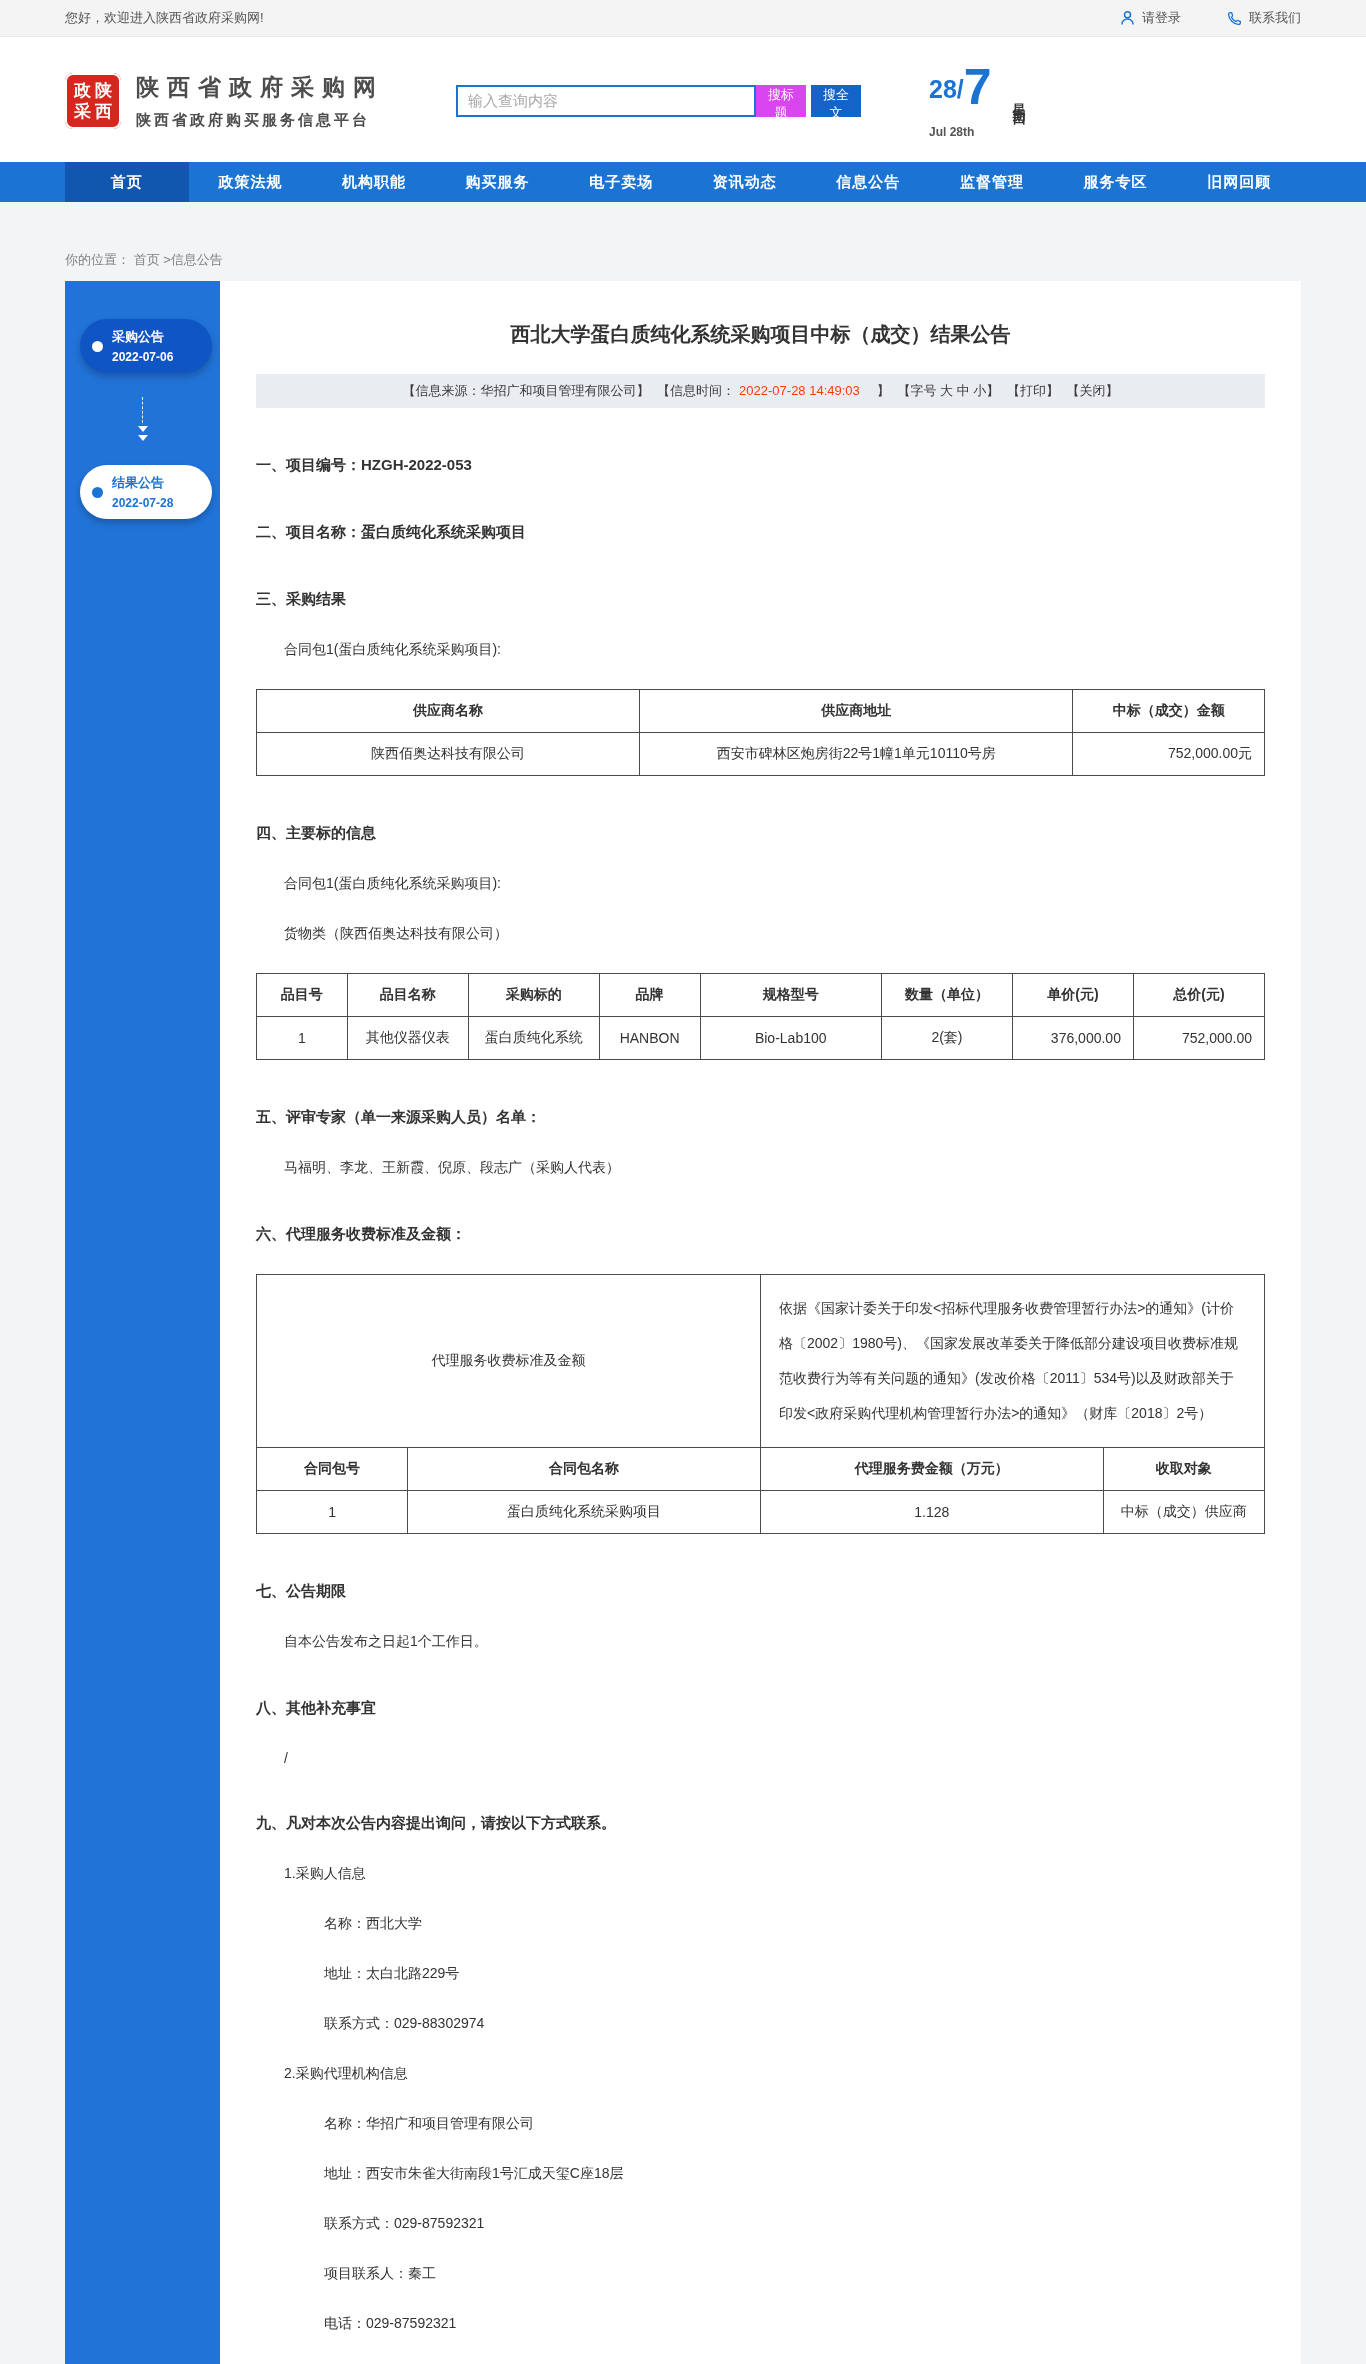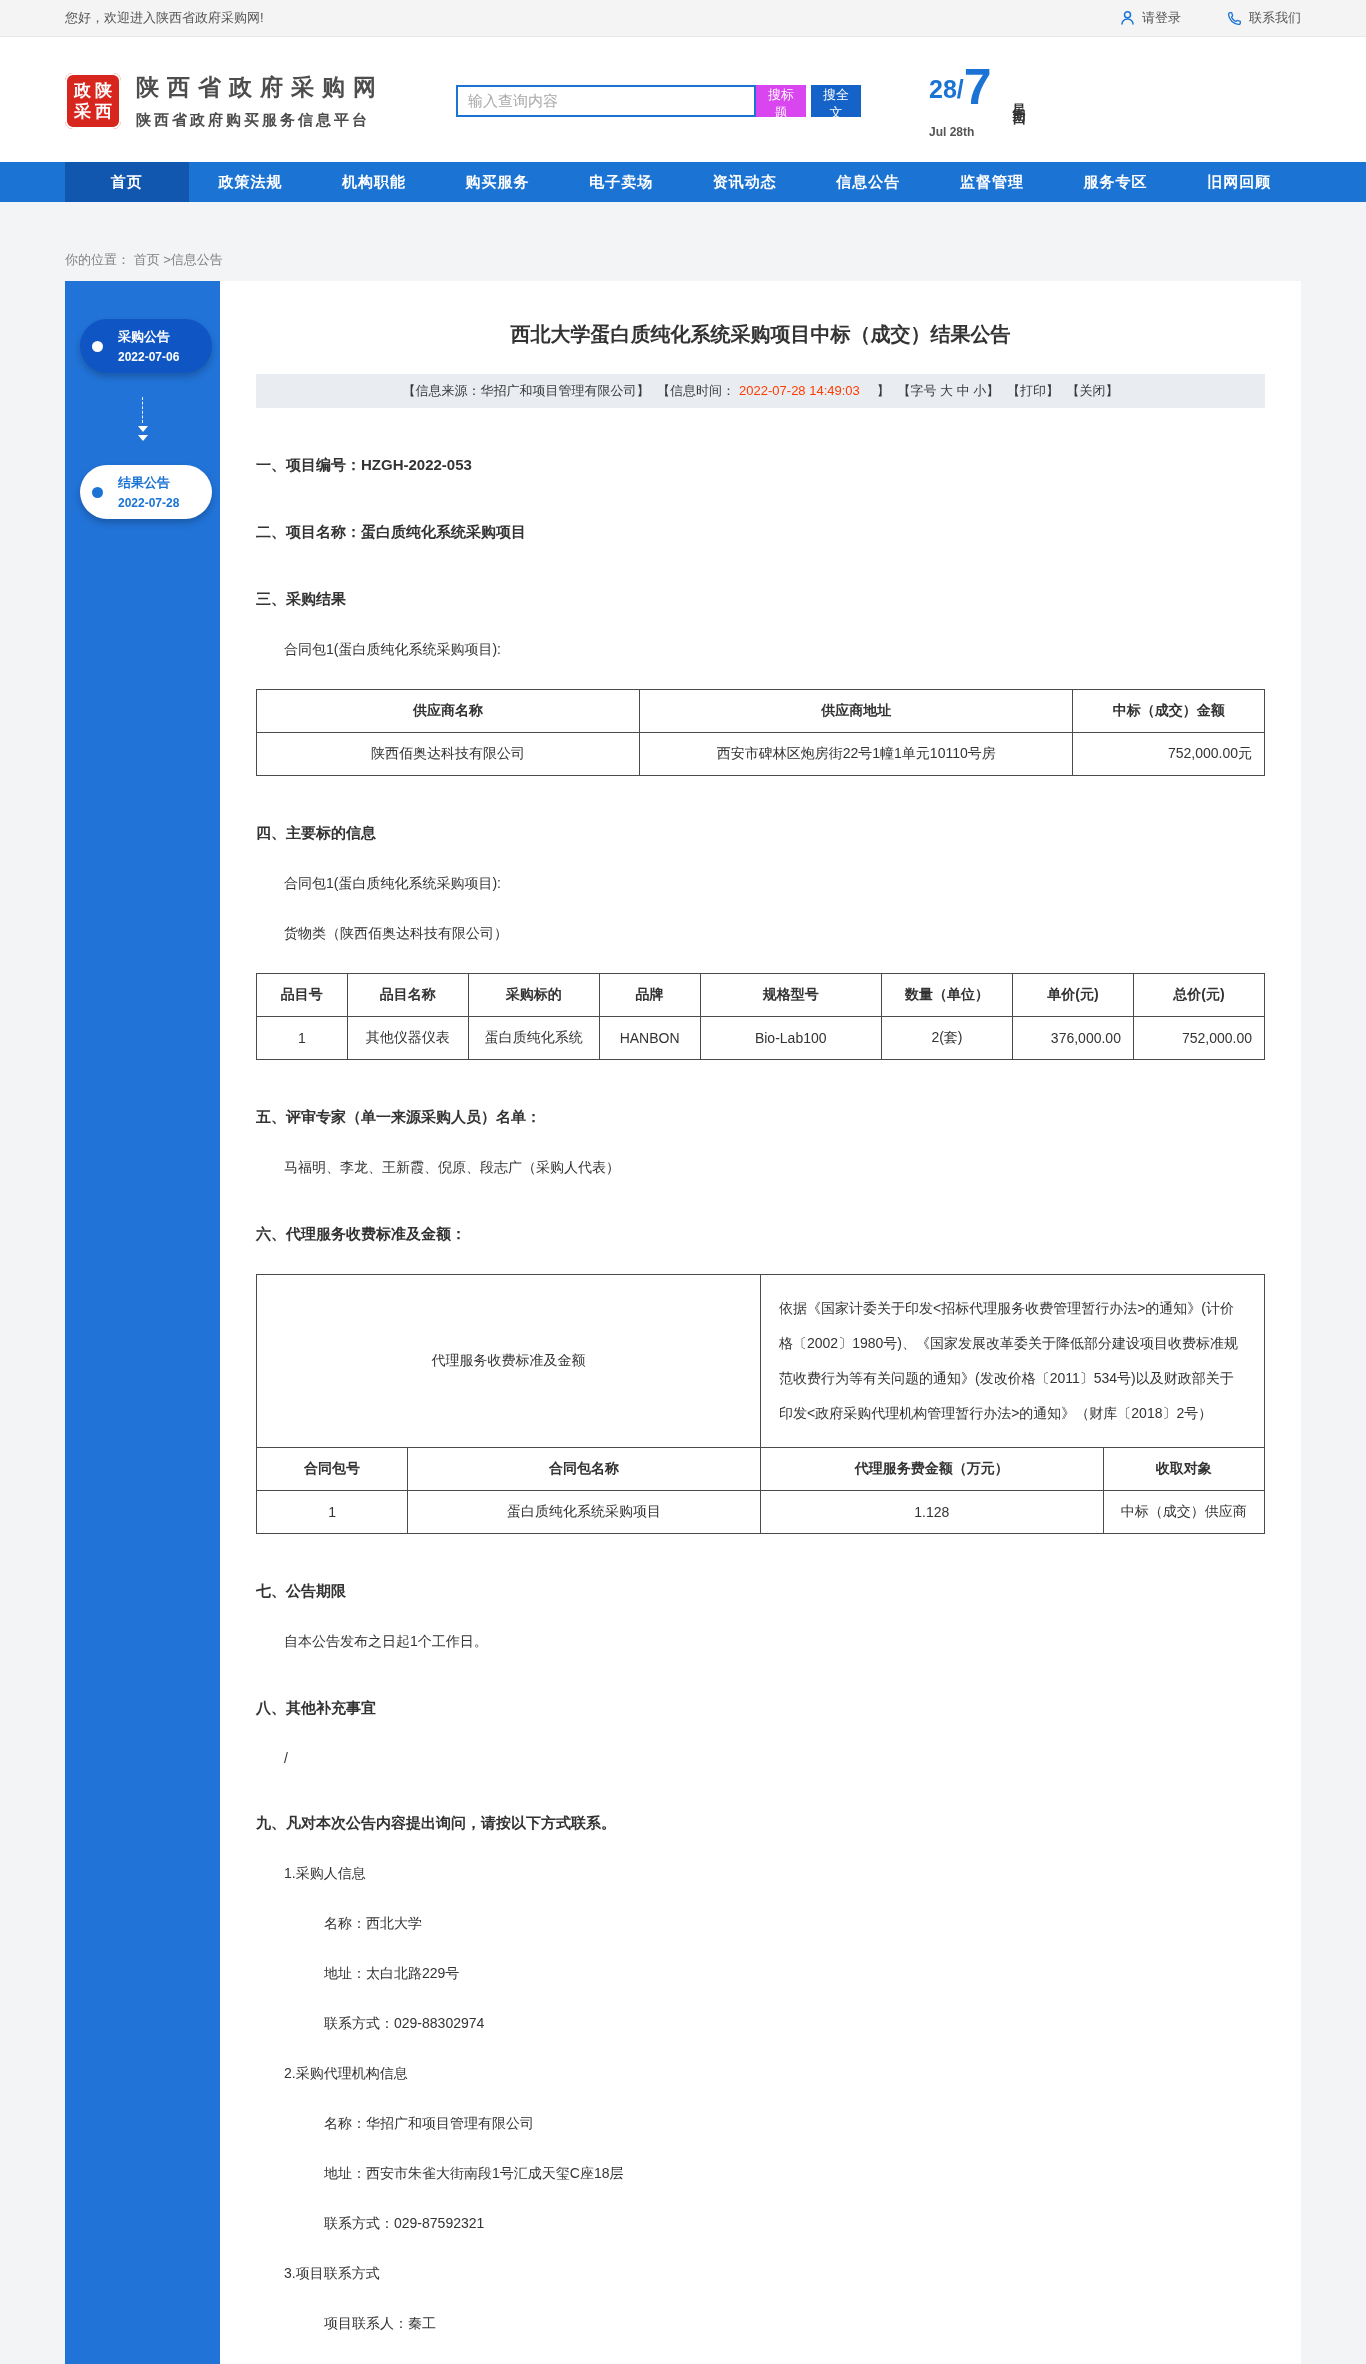--- a/index.html
+++ b/index.html
@@ -41,21 +41,21 @@
   .nav-item{flex:1;display:flex;align-items:center;justify-content:center;color:#fff;font-size:15px;font-weight:600;letter-spacing:1px;cursor:pointer;}
   .nav-item.active{background:#1157b0;}
 
   
   .breadcrumb{padding:16px 0 12px;font-size:13px;color:#828282;margin-top:33px;}
   .breadcrumb .bc-home{cursor:pointer;}
 
   
   .main{display:flex;margin-bottom:42px;}
   .sidebar{width:155px;background:#2173d8;padding-top:38px;flex:none;}
-  .pill{width:132px;margin-left:15px;border-radius:28px;padding:9px 6px 9px 12px;display:flex;align-items:center;gap:15px;box-shadow:0 4px 7px rgba(0,0,0,.22);cursor:pointer;}
+  .pill{width:132px;margin-left:15px;border-radius:28px;padding:9px 6px 9px 12px;display:flex;align-items:center;gap:9px;box-shadow:0 4px 7px rgba(0,0,0,.22);cursor:pointer;}
   .pill-dot{width:11px;height:11px;border-radius:50%;flex:none;}
   .pill1{background:#0f55c4;color:#fff;}
   .pill1 .pill-dot{background:#fff;}
   .pill2{background:#fff;color:#1b74d4;}
   .pill2 .pill-dot{background:#1b74d4;}
   .pill-label{font-size:13px;font-weight:bold;}
   .pill-date{font-size:12px;font-weight:bold;margin-top:4px;}
   .arrowflow{display:flex;flex-direction:column;align-items:center;margin:24px 0;}
   .dashline{width:0;height:26px;border-left:1px dashed rgba(255,255,255,.9);}
   .chev{width:0;height:0;border-left:5px solid transparent;border-right:5px solid transparent;border-top:6px solid #fff;margin-top:3px;}
@@ -305,18 +305,17 @@
     <div class="para">1.采购人信息</div>
     <div class="para para-deep">名称：西北大学</div>
     <div class="para para-deep">地址：太白北路229号</div>
     <div class="para para-deep">联系方式：029-88302974</div>
 
     <div class="para">2.采购代理机构信息</div>
     <div class="para para-deep">名称：华招广和项目管理有限公司</div>
     <div class="para para-deep">地址：西安市朱雀大街南段1号汇成天玺C座18层</div>
     <div class="para para-deep">联系方式：029-87592321</div>
 
-    <div class="para">3.项目联系方式</div>
     <div class="para para-deep">项目联系人：秦工</div>
     <div class="para para-deep">电话：029-87592321</div>
 
   </div>
 </div>
 
 </body></html>

